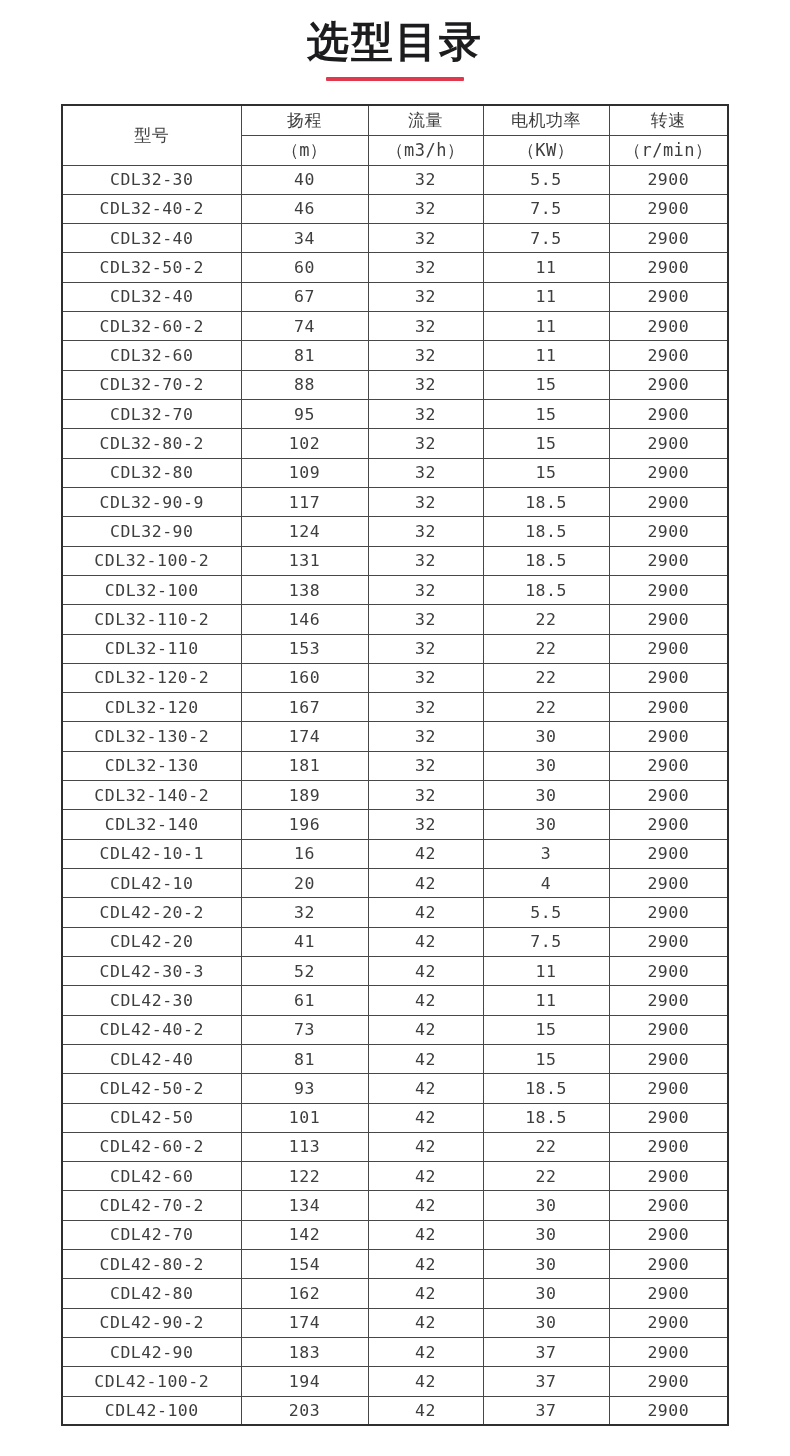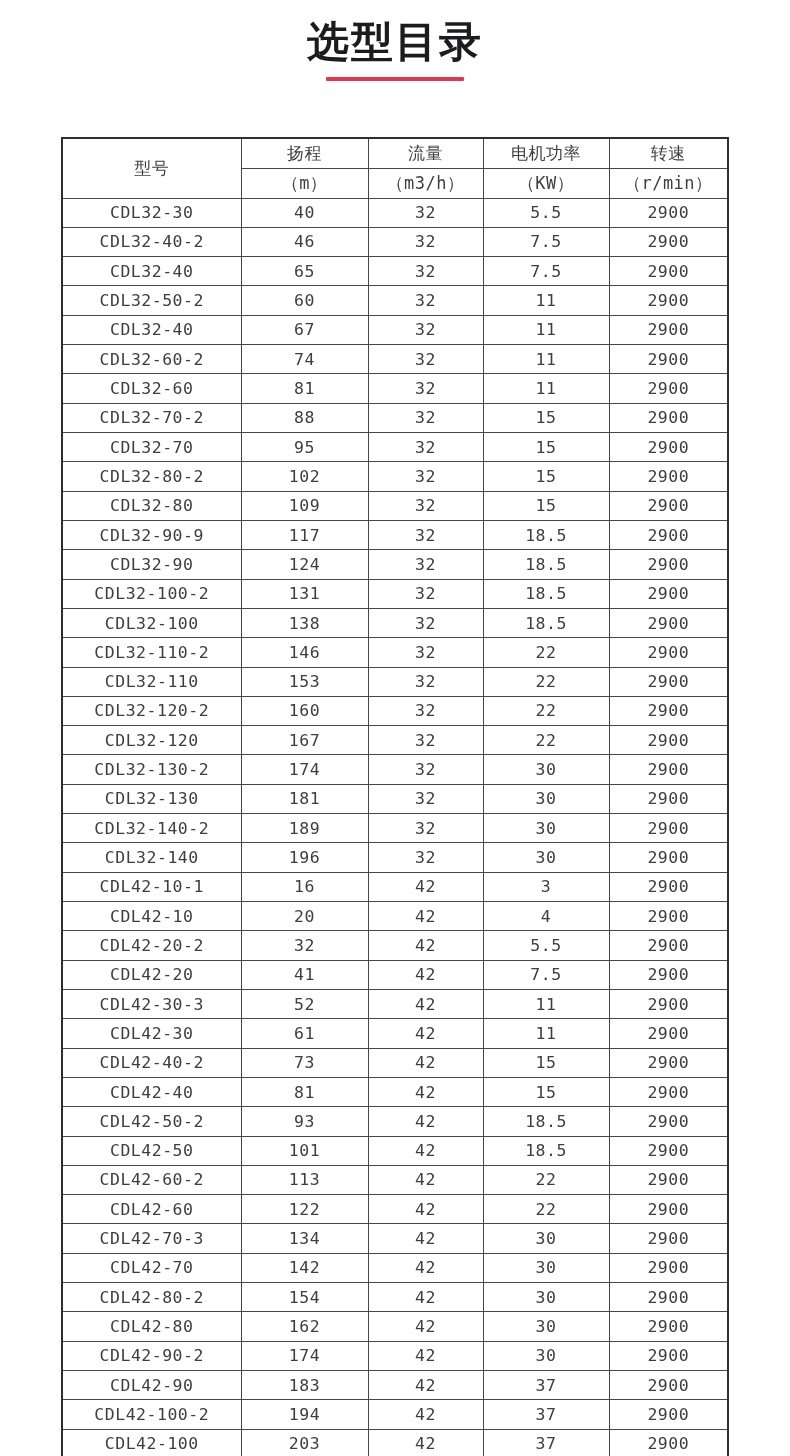--- a/index.html
+++ b/index.html
@@ -8,21 +8,21 @@
     background: #ffffff;
   }
   body {
     width: 790px;
     height: 1456px;
     overflow: hidden;
     position: relative;
     font-family: "DejaVu Sans Mono", "Liberation Mono", monospace;
   }
   .title-block {
-    height: 137px;
+    height: 104px;
     box-sizing: border-box;
     padding-top: 16px;
     text-align: center;
   }
   .page-title {
     margin: 0;
     font-family: "DejaVu Sans", "Liberation Sans", sans-serif;
     font-size: 42px;
     line-height: 52px;
     font-weight: 800;
@@ -102,21 +102,21 @@
         </tr>
         <tr data-name="table-row">
           <td data-name="model-cell">CDL32-40-2</td>
           <td data-name="head-cell">46</td>
           <td data-name="flow-cell">32</td>
           <td data-name="power-cell">7.5</td>
           <td data-name="speed-cell">2900</td>
         </tr>
         <tr data-name="table-row">
           <td data-name="model-cell">CDL32-40</td>
-          <td data-name="head-cell">65</td>
+          <td data-name="head-cell">34</td>
           <td data-name="flow-cell">32</td>
           <td data-name="power-cell">7.5</td>
           <td data-name="speed-cell">2900</td>
         </tr>
         <tr data-name="table-row">
           <td data-name="model-cell">CDL32-50-2</td>
           <td data-name="head-cell">60</td>
           <td data-name="flow-cell">32</td>
           <td data-name="power-cell">11</td>
           <td data-name="speed-cell">2900</td>
@@ -332,21 +332,21 @@
           <td data-name="speed-cell">2900</td>
         </tr>
         <tr data-name="table-row">
           <td data-name="model-cell">CDL42-60</td>
           <td data-name="head-cell">122</td>
           <td data-name="flow-cell">42</td>
           <td data-name="power-cell">22</td>
           <td data-name="speed-cell">2900</td>
         </tr>
         <tr data-name="table-row">
-          <td data-name="model-cell">CDL42-70-3</td>
+          <td data-name="model-cell">CDL42-70-2</td>
           <td data-name="head-cell">134</td>
           <td data-name="flow-cell">42</td>
           <td data-name="power-cell">30</td>
           <td data-name="speed-cell">2900</td>
         </tr>
         <tr data-name="table-row">
           <td data-name="model-cell">CDL42-70</td>
           <td data-name="head-cell">142</td>
           <td data-name="flow-cell">42</td>
           <td data-name="power-cell">30</td>

